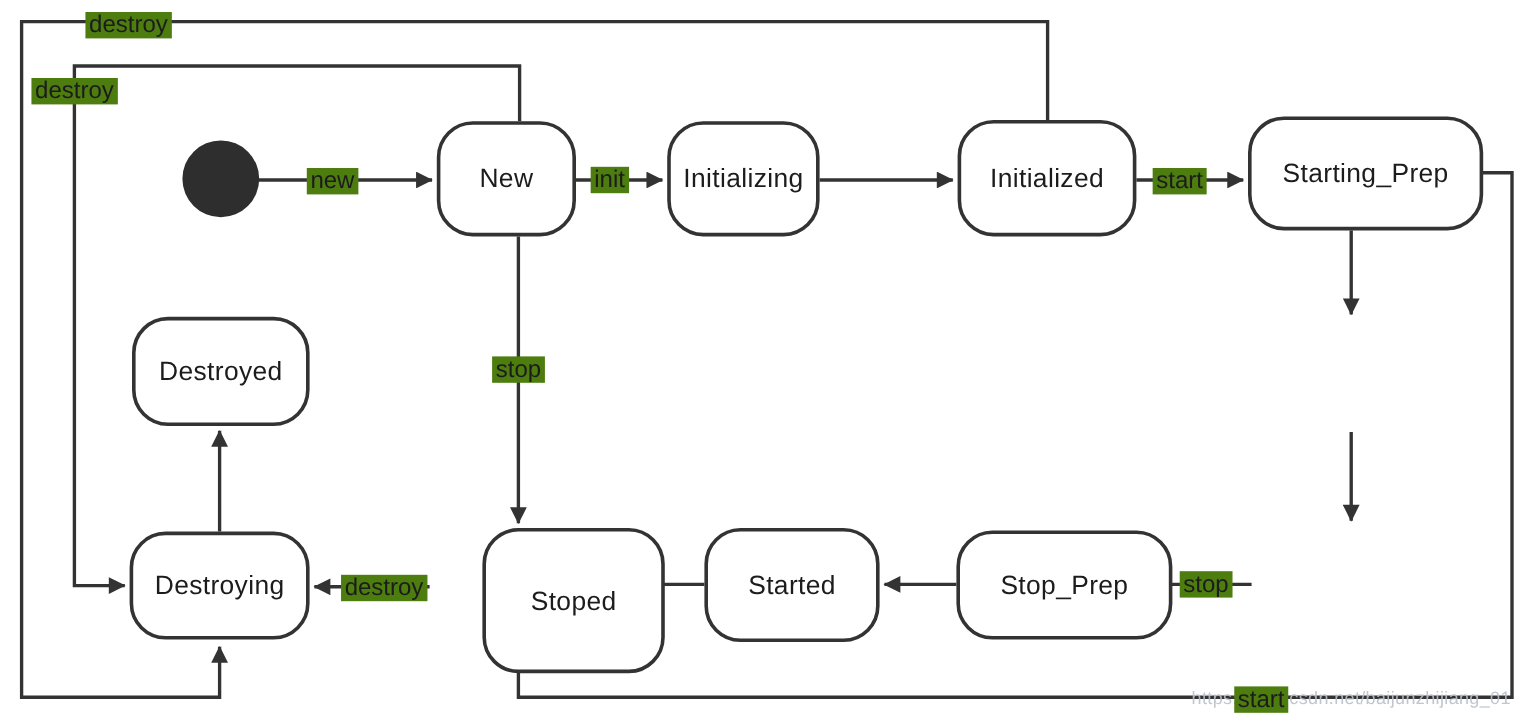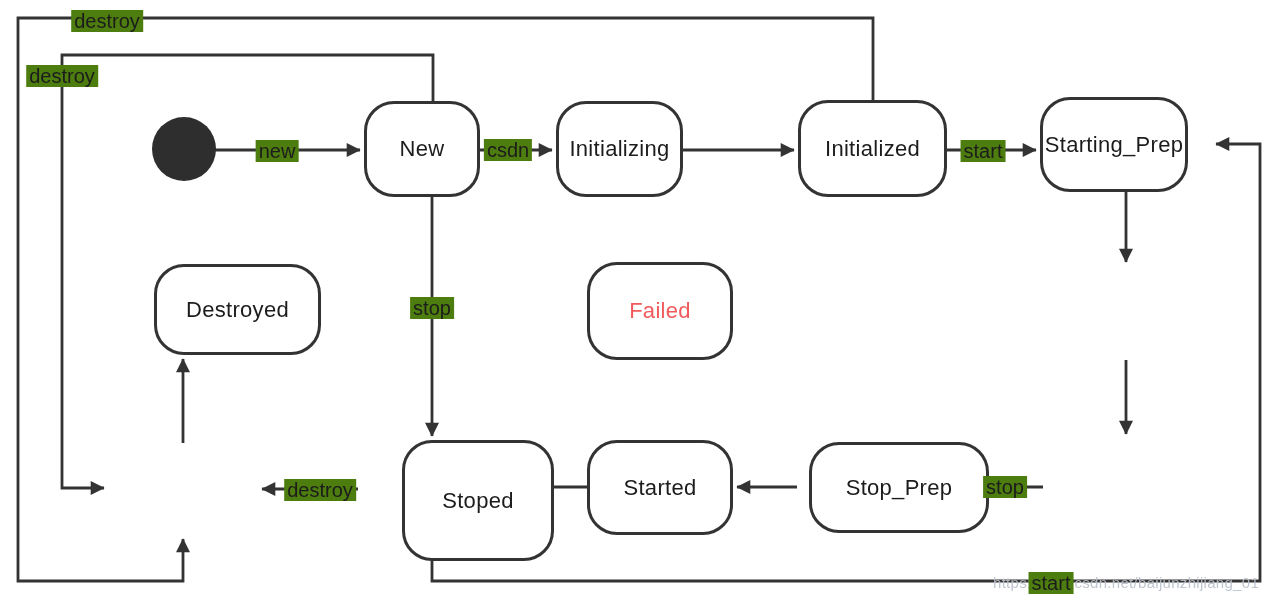--- a/index.html
+++ b/index.html
@@ -107,29 +107,29 @@
     <path class="wire" d="M432,535 V581 H1260 V144 H1216" marker-end="url(#arrow)"></path>
   </svg>
 
   <span class="watermark">https://blog.csdn.net/baijunzhijiang_01</span>
 
   <div class="initial-dot"></div>
 
   <div class="state" style="left:364px; top:101px; width:116px; height:96px;">New</div>
   <div class="state" style="left:556px; top:101px; width:127px; height:96px;">Initializing</div>
   <div class="state" style="left:798px; top:100px; width:149px; height:97px;text-align:center;">Initialized</div>
-  <div class="state" style="left:1040px; top:97px; width:148px; height:95px;">Starting_Prep</div>
-  <div class="state failed" style="left:587px; top:262px; width:146px; height:98px;">Failed</div>
-  <div class="state" style="left:110px; top:264px; width:167px; height:91px;margin-left:44px;">Destroyed</div>
+  <div class="state" style="left:1040px; top:97px; width:196px; height:95px;">Starting_Prep</div>
+  <div class="state" style="left:110px; top:264px; width:148px; height:91px;">Destroyed</div>
+  <div class="state" style="left:108px; top:443px; width:150px; height:90px;">Destroying</div>
   <div class="state" style="left:358px; top:440px; width:152px; height:121px;margin-left:44px;">Stoped</div>
   <div class="state" style="left:587px; top:440px; width:146px; height:95px;">Started</div>
-  <div class="state" style="left:797px; top:442px; width:180px; height:91px;margin-left:12px;">Stop_Prep</div>
+  <div class="state" style="left:797px; top:442px; width:180px; height:91px;">Stop_Prep</div>
 
   <span class="edge-label" style="left:277px; top:151px;">new</span>
-  <span class="edge-label" style="left:508px; top:150px;">csdn</span>
+  <span class="edge-label" style="left:508px; top:150px;">init</span>
   <span class="edge-label" style="left:983px; top:151px;">start</span>
   <span class="edge-label" style="left:432px; top:308px;">stop</span>
   <span class="edge-label" style="left:1005px; top:487px;">stop</span>
   <span class="edge-label" style="left:320px; top:490px;">destroy</span>
   <span class="edge-label" style="left:62px; top:76px;">destroy</span>
   <span class="edge-label" style="left:107px; top:21px;">destroy</span>
   <span class="edge-label" style="left:1051px; top:583px;">start</span>
 
 </div>
 

